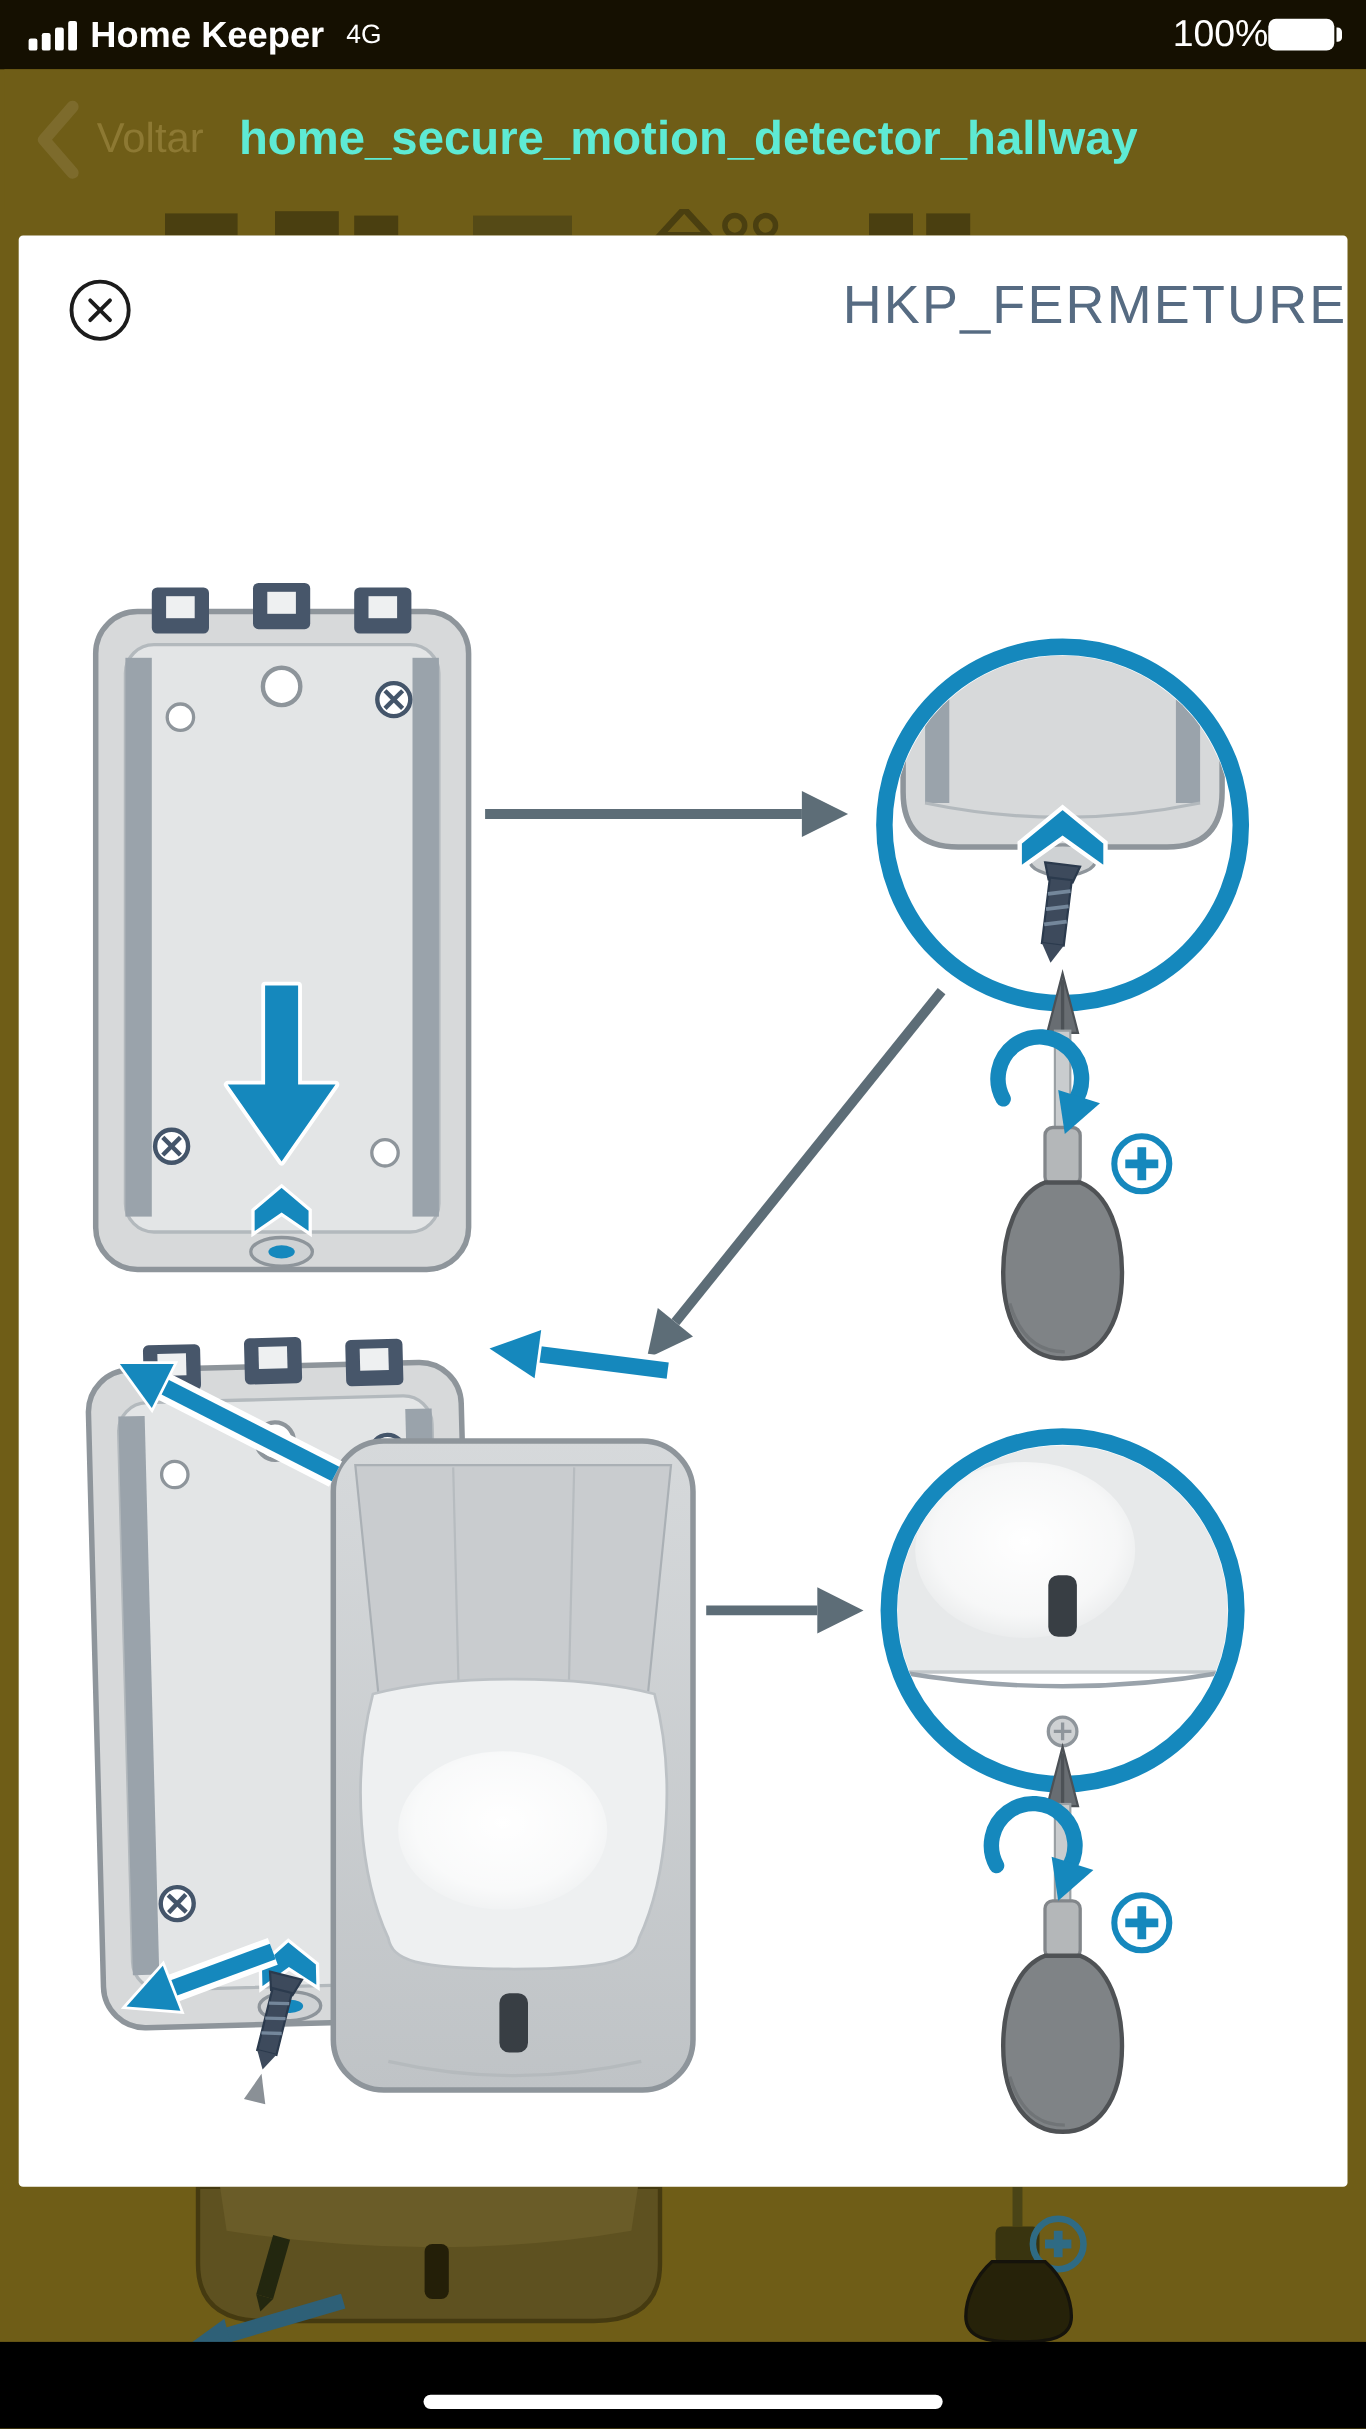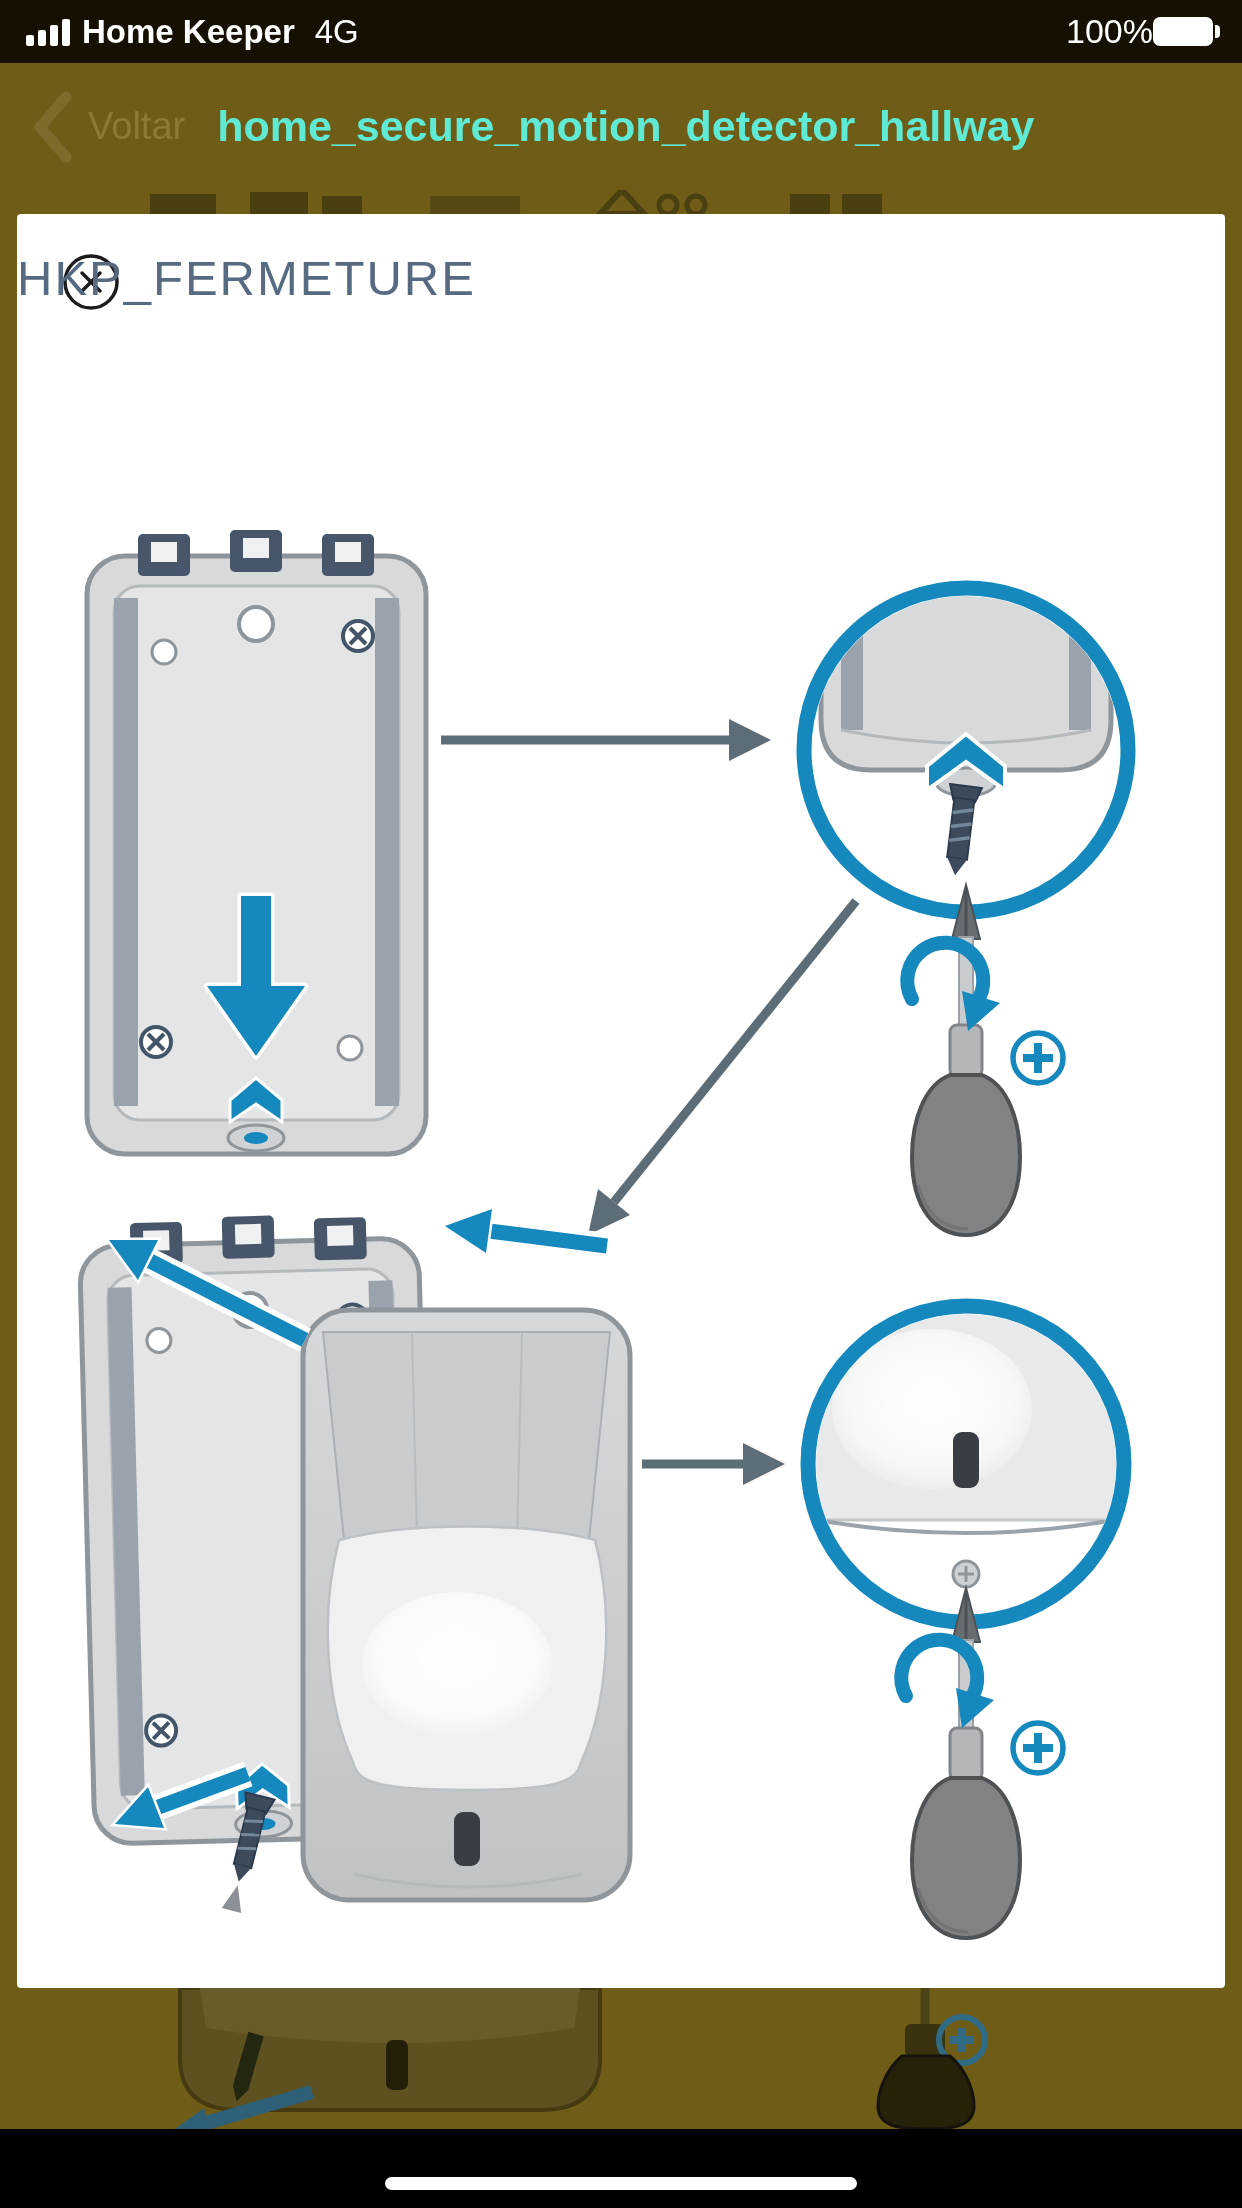--- a/index.html
+++ b/index.html
@@ -13,21 +13,21 @@
   
   .status-bar{
     position:absolute;left:0;top:0;width:1242px;height:63px;
     background:#151001;color:#ffffff;display:flex;align-items:center;
   }
   .sb-left{display:flex;align-items:center;gap:12px;padding-left:26px;z-index:2;}
   .signal{display:flex;align-items:flex-end;gap:4px;height:28px;}
   .signal span{display:block;width:8px;background:#fff;border-radius:2px;}
   .signal .b1{height:11px}.signal .b2{height:16px}.signal .b3{height:21px}.signal .b4{height:27px}
   .sb-carrier{font-size:33px;font-weight:600;}
-  .sb-network{font-size:33px;font-weight:400;margin-left:8px;}
+  .sb-network{font-size:24px;font-weight:400;margin-left:8px;}
   .sb-time{position:absolute;left:0;right:0;text-align:center;font-size:34px;font-weight:700;}
   .sb-right{margin-left:auto;display:flex;align-items:center;padding-right:22px;z-index:2;}
   .sb-batt-pct{font-size:34px;font-weight:400;}
   .battery{position:relative;width:60px;height:29px;background:#fff;border-radius:7px;}
   .battery-cap{width:5px;height:13px;background:#fff;border-radius:0 4px 4px 0;margin-left:2px;}
   
   .nav-bar{
     position:absolute;left:4px;top:63px;width:1242px;height:127px;
     background:#6f5d17;display:flex;align-items:center;
   }
@@ -44,21 +44,21 @@
   .backdrop{position:absolute;left:0;top:190px;width:1242px;height:1939px;}
   .modal{
     position:absolute;left:17px;top:214px;width:1208px;height:1774px;
     background:#ffffff;border-radius:4px;
   }
   .modal-close{
     position:absolute;left:44px;top:38px;width:60px;height:60px;
     background:none;border:none;padding:0;cursor:pointer;
   }
   .modal-title{
-    position:absolute;left:0;top:36px;width:100%;text-align:left;
+    position:absolute;left:0;top:36px;width:100%;text-align:right;
     font-size:49px;font-weight:500;color:#566b82;letter-spacing:2px;
   }
   #diagram{position:absolute;left:0;top:120px;}
   
   .home-strip{position:absolute;left:0;top:2129px;width:1242px;height:79px;background:#000;}
   .home-indicator{
     position:absolute;left:385px;top:48px;width:472px;height:13px;border-radius:7px;background:#ffffff;
   }
 </style>
 </head>

